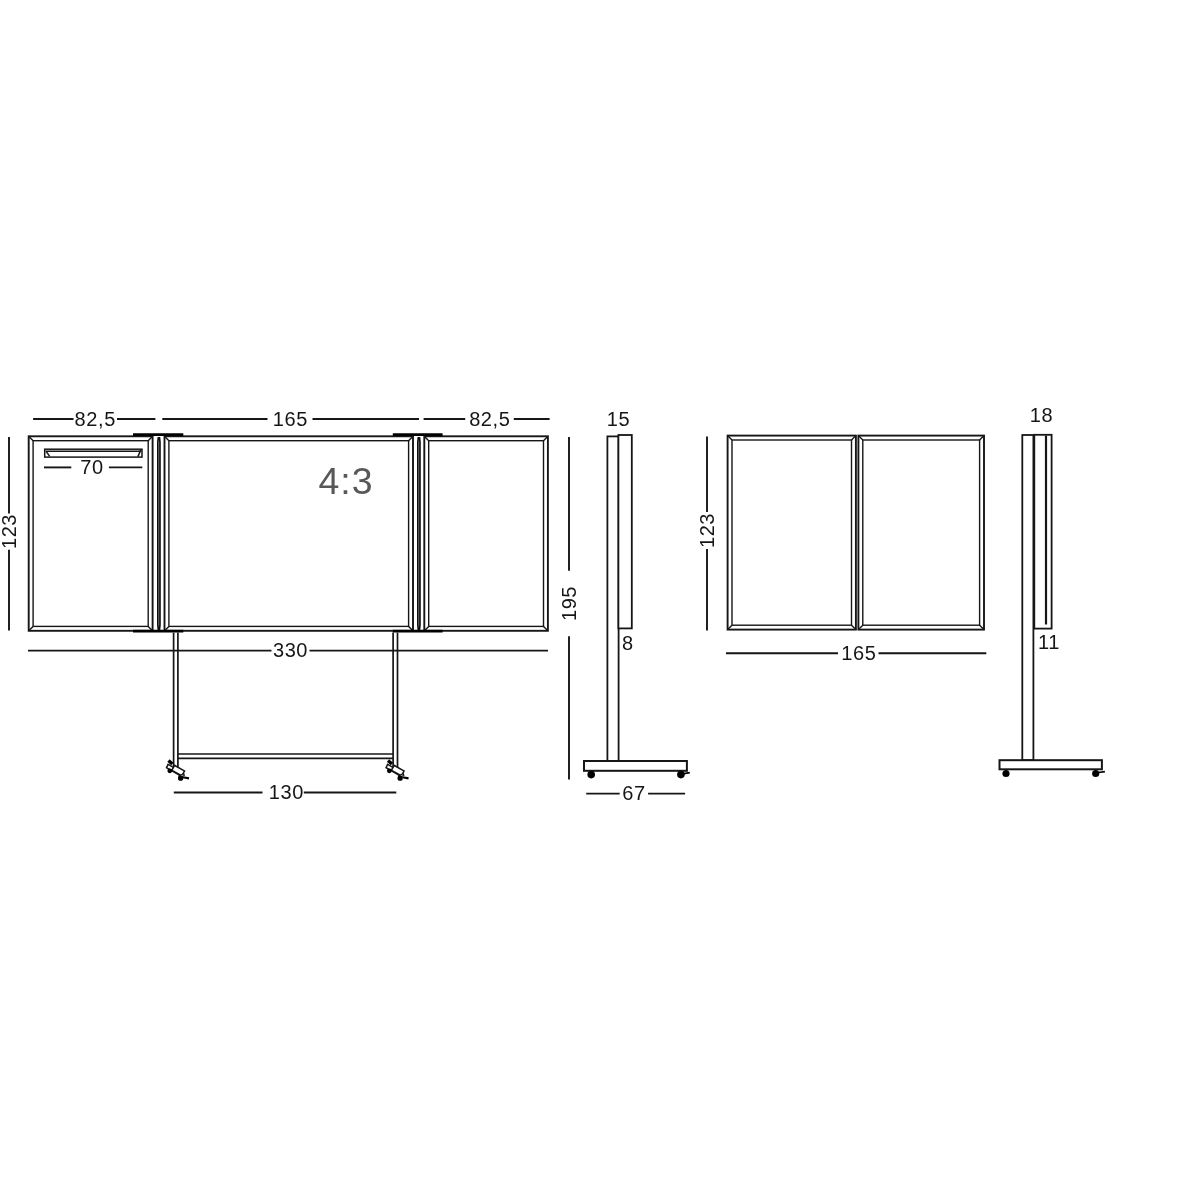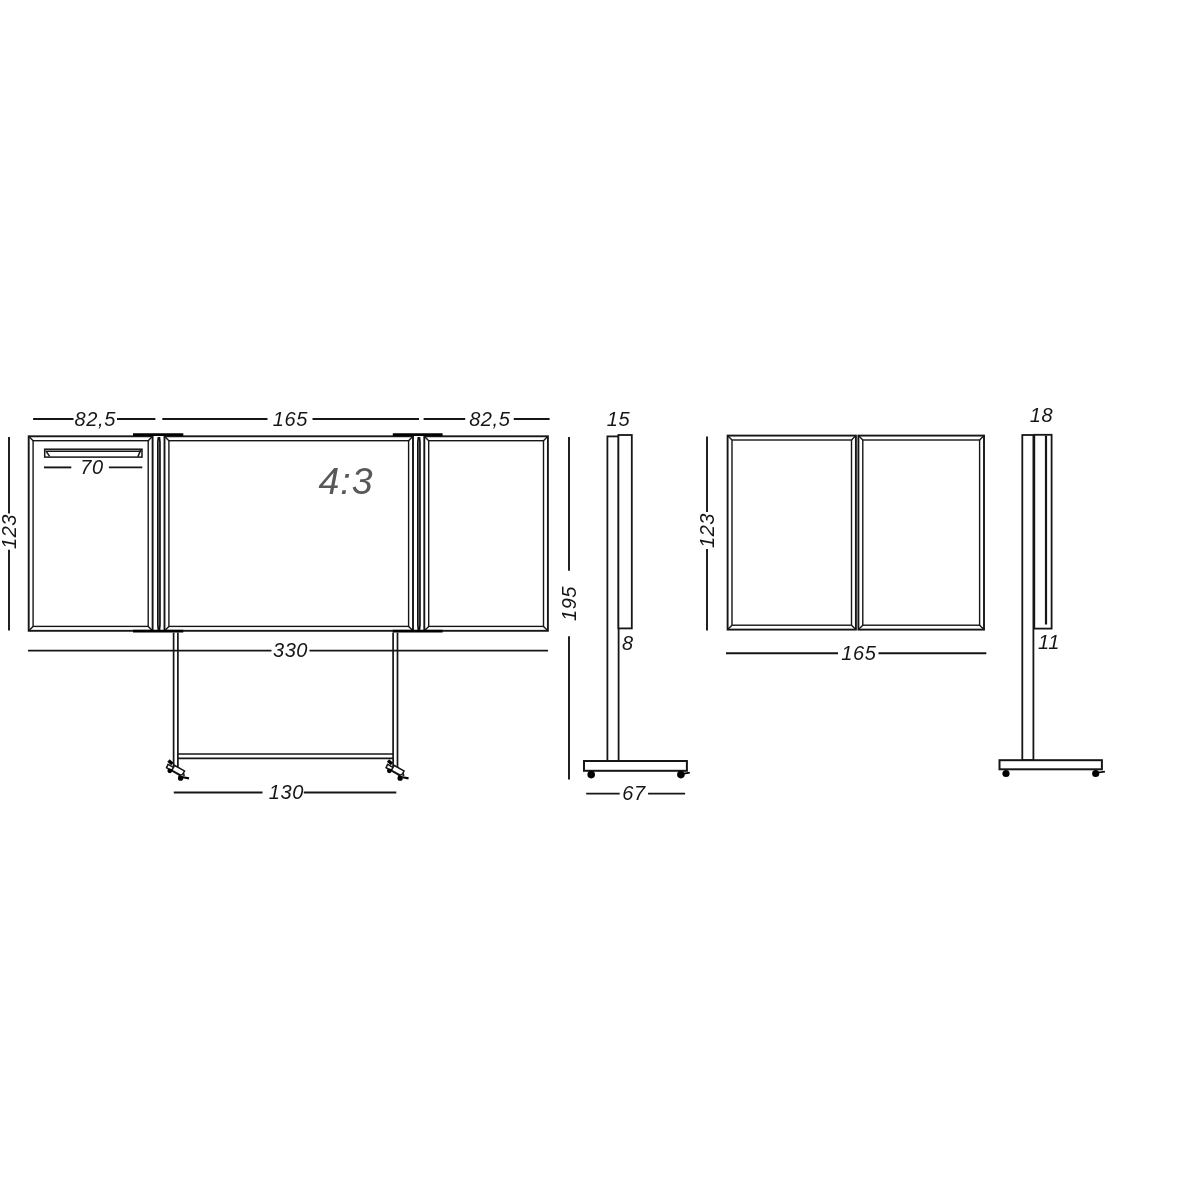--- a/index.html
+++ b/index.html
@@ -1,16 +1,16 @@
 <!DOCTYPE html>
 <html><head>
 <meta charset="utf-8">
 <style>
   html,body{margin:0;padding:0;background:#ffffff;}
-  .page{width:1200px;height:1200px;background:#ffffff;position:relative;font-style:italic;}
+  .page{width:1200px;height:1200px;background:#ffffff;position:relative;}
   text{font-family:"Liberation Sans",sans-serif;fill:#161616;}
   .dim{font-size:20px;letter-spacing:0.6px;}
   .big{font-size:37.5px;letter-spacing:1px;fill:#585858;}
 </style>
 </head>
 <body>
 <div class="page">
 <svg width="1200" height="1200" viewBox="0 0 1200 1200">
 <rect x="0" y="0" width="1200" height="1200" fill="#ffffff"></rect>
 

